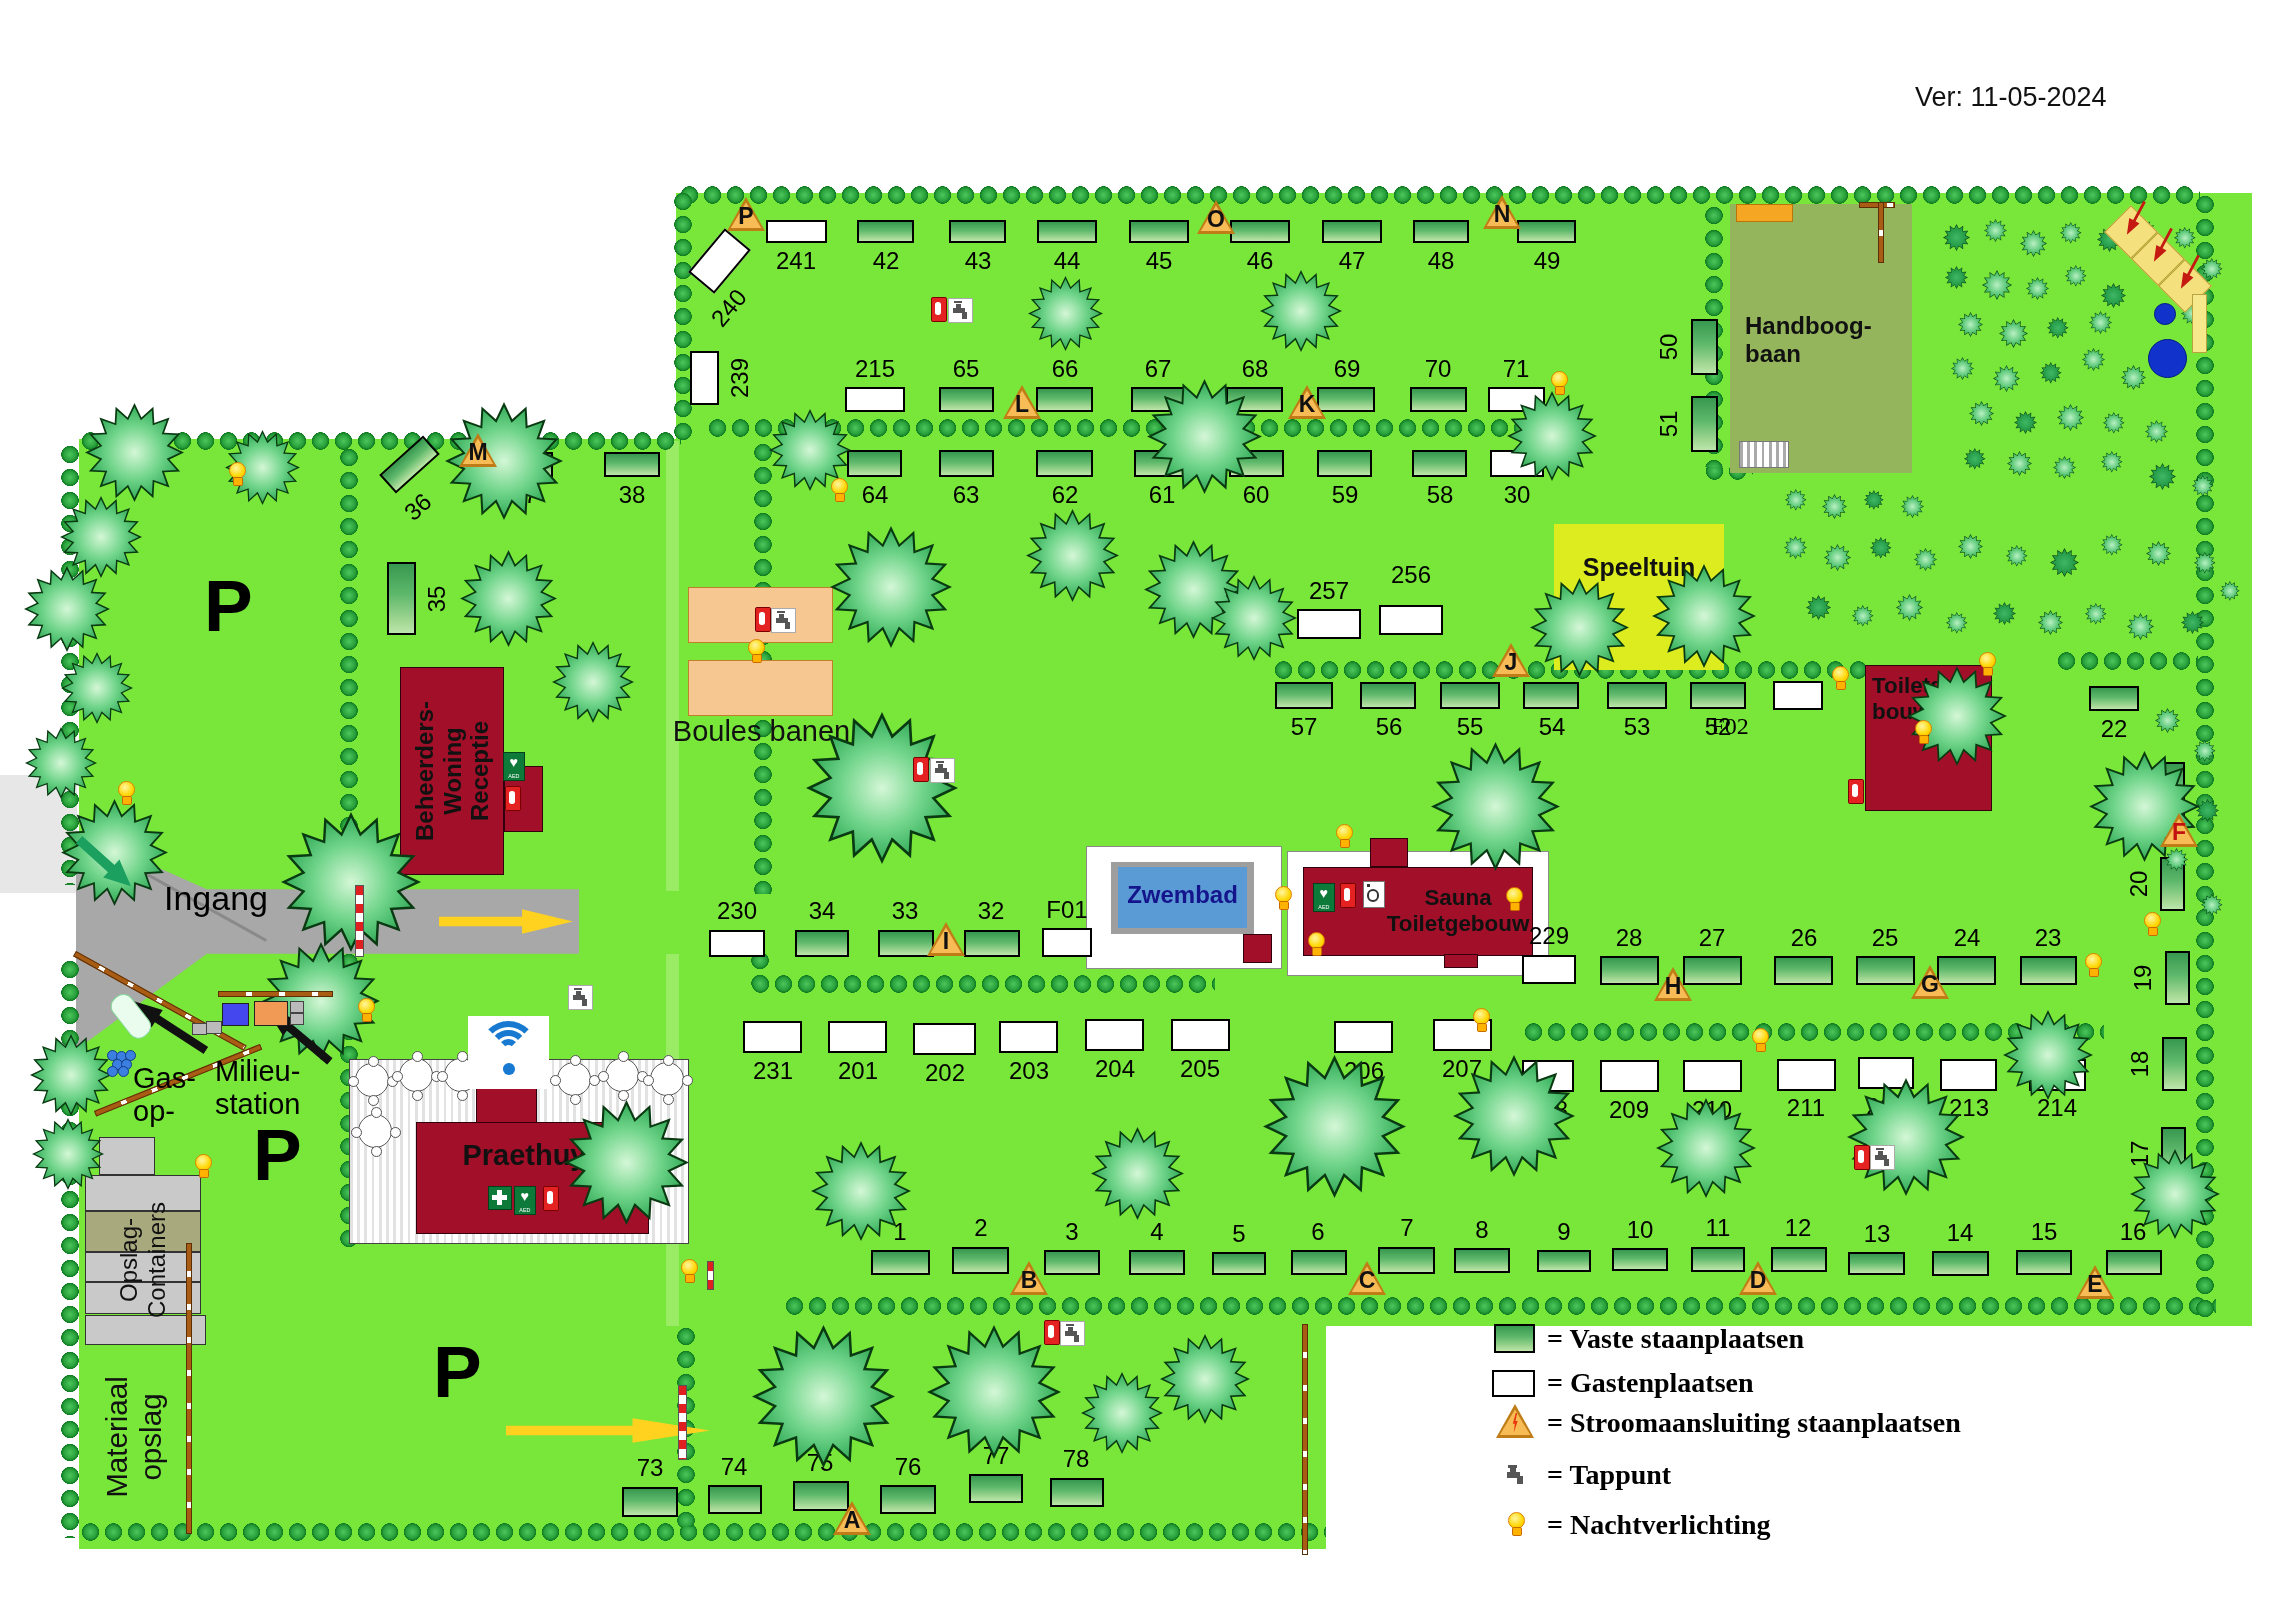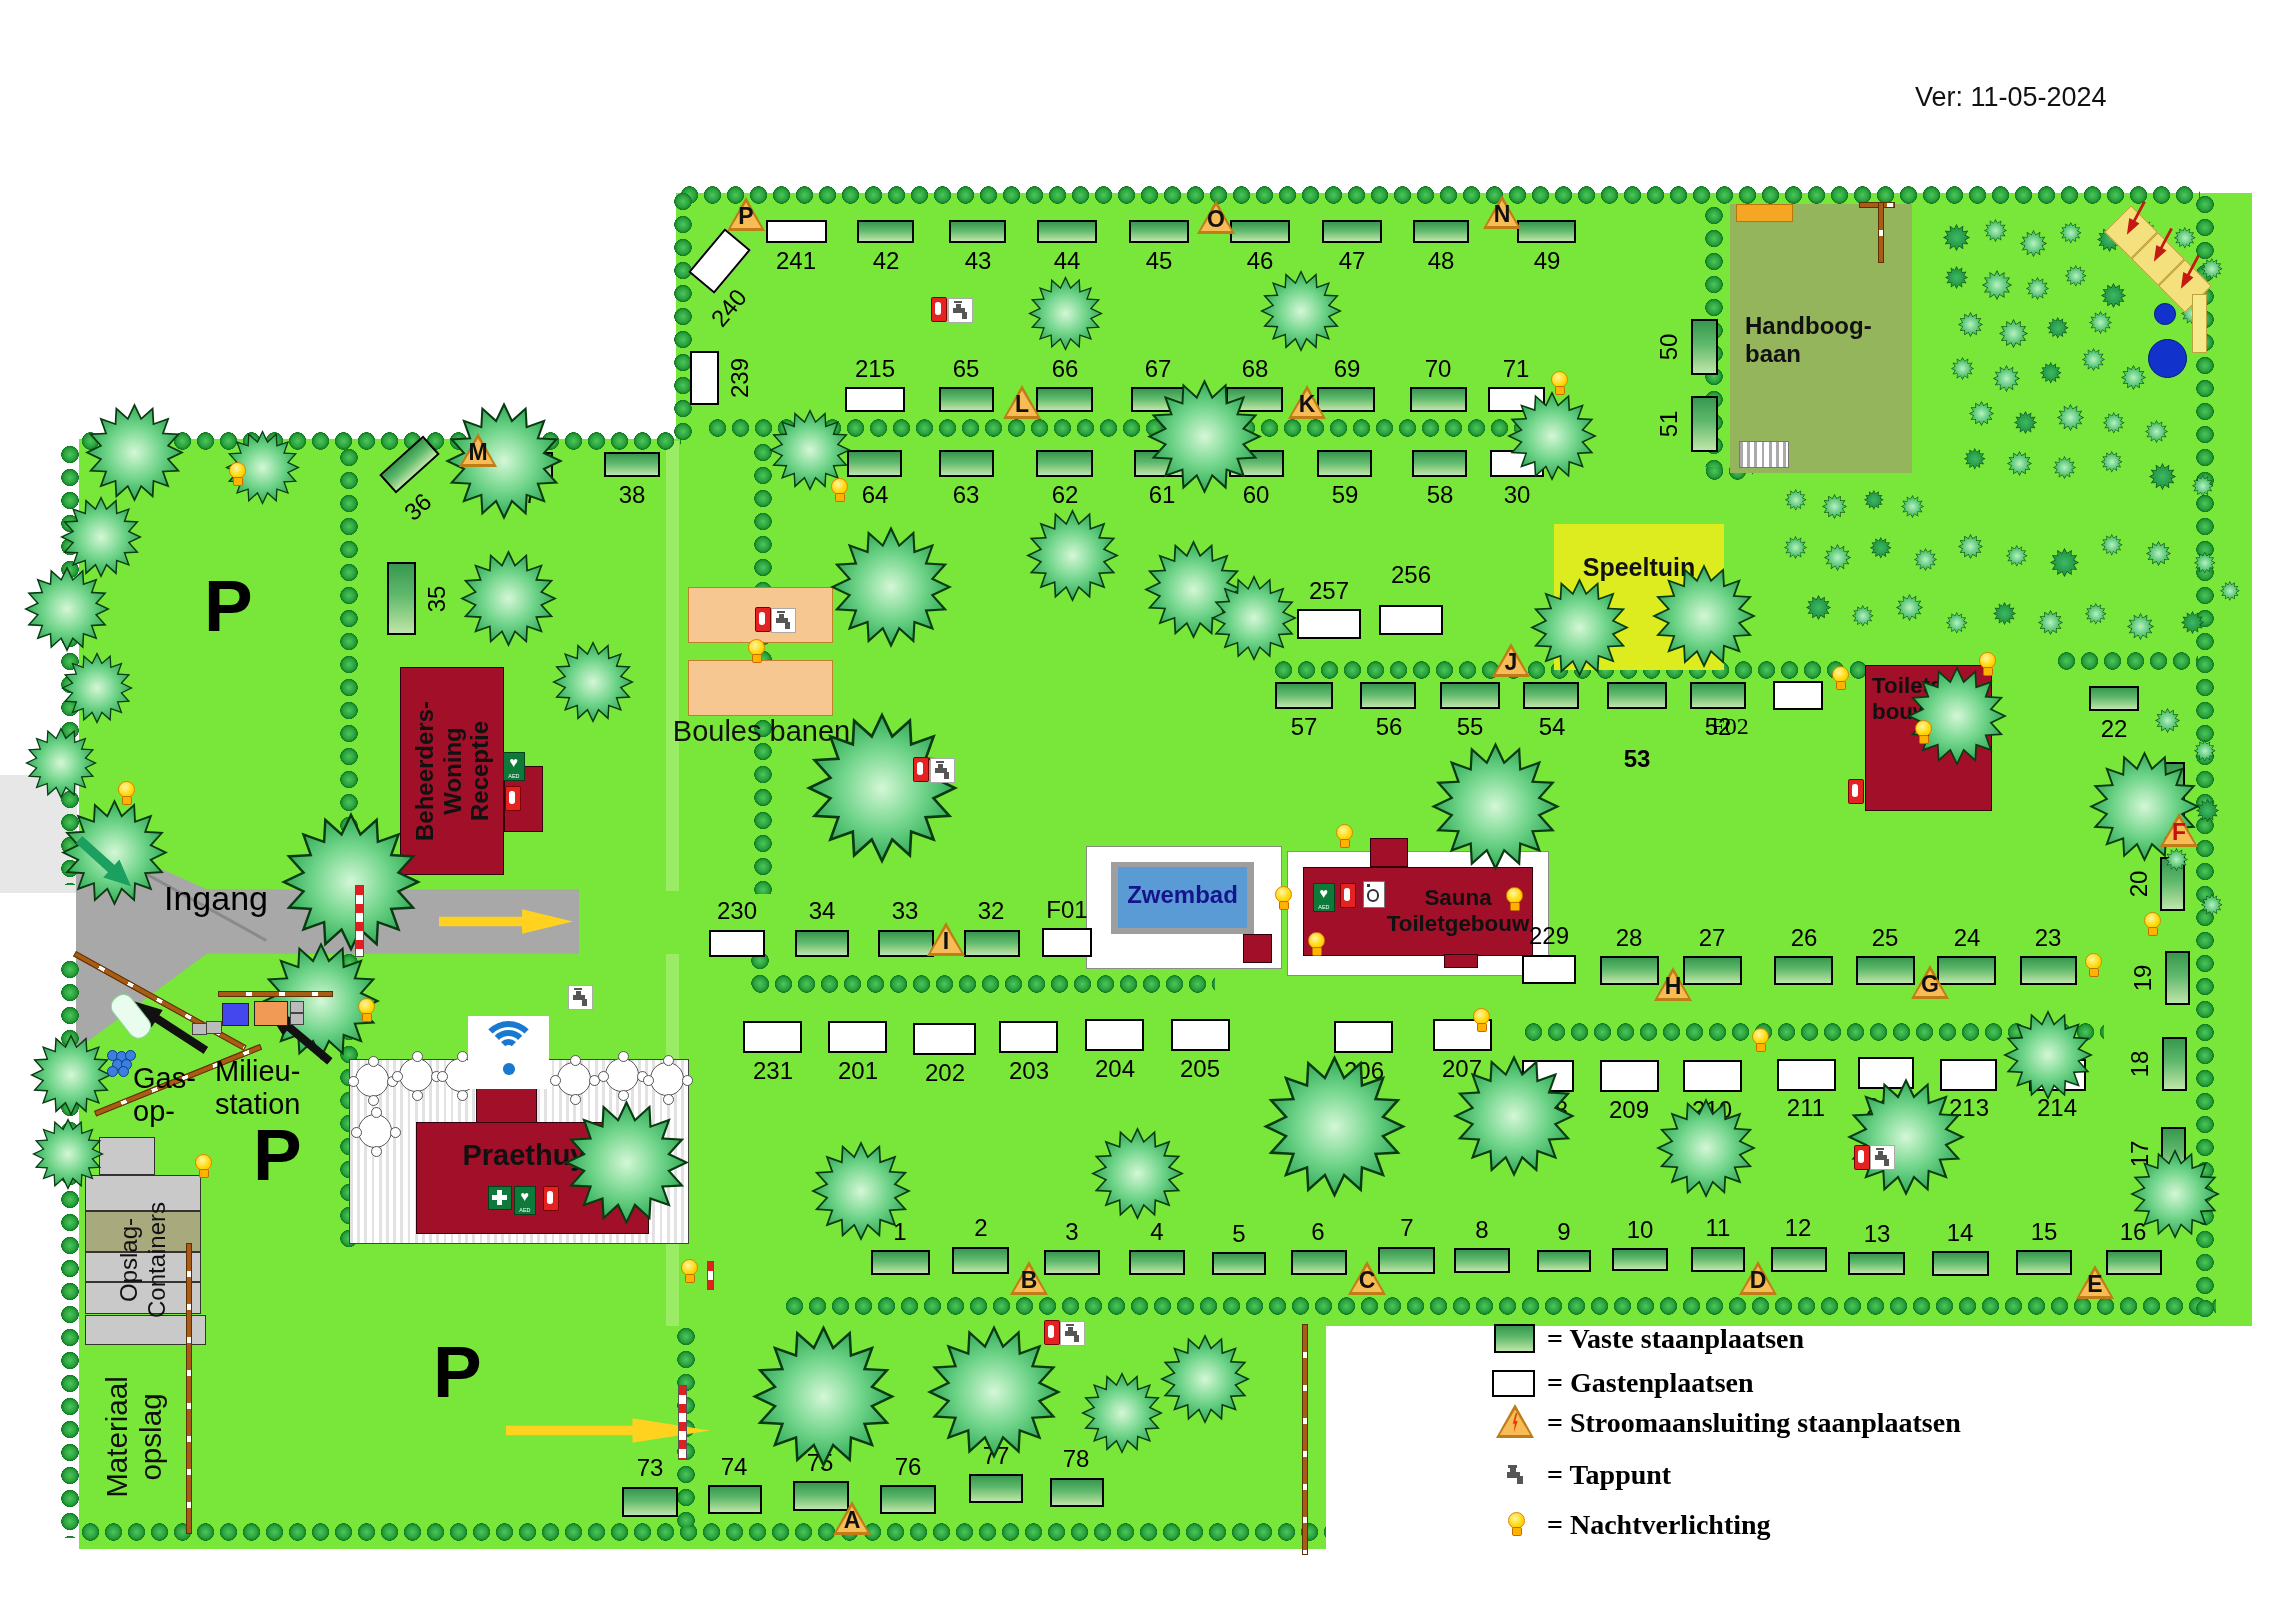--- a/index.html
+++ b/index.html
@@ -263,21 +263,21 @@
     <span class="pnum" style="transform: translateX(-50%); left: 1411px; top: 561px;">256</span>
     <div class="plot vast" style="position: absolute; left: 1275px; top: 682px; width: 58px; height: 27px;"></div>
     <span class="pnum" style="transform: translateX(-50%); left: 1304px; top: 713px;">57</span>
     <div class="plot vast" style="position: absolute; left: 1360px; top: 682px; width: 56px; height: 27px;"></div>
     <span class="pnum" style="transform: translateX(-50%); left: 1389px; top: 713px;">56</span>
     <div class="plot vast" style="position: absolute; left: 1440px; top: 682px; width: 60px; height: 27px;"></div>
     <span class="pnum" style="transform: translateX(-50%); left: 1470px; top: 713px;">55</span>
     <div class="plot vast" style="position: absolute; left: 1523px; top: 682px; width: 56px; height: 27px;"></div>
     <span class="pnum" style="transform: translateX(-50%); left: 1552px; top: 713px;">54</span>
     <div class="plot vast" style="position: absolute; left: 1607px; top: 682px; width: 60px; height: 27px;"></div>
-    <span class="pnum" style="transform: translateX(-50%); left: 1637px; top: 745px; font-weight: bold;">53</span>
+    <span class="pnum" style="transform: translateX(-50%); left: 1637px; top: 713px;">53</span>
     <div class="plot vast" style="position: absolute; left: 1690px; top: 682px; width: 56px; height: 27px;"></div>
     <span class="pnum" style="transform: translateX(-50%); left: 1718px; top: 713px;">52</span>
     <div class="plot gast" style="position: absolute; left: 1773px; top: 681px; width: 50px; height: 29px;"></div>
     <span class="pnum" style="transform: translateX(-50%); left: 1730px; top: 713px; font-family: Liberation Serif, serif;">F02</span>
     <div class="plot vast" style="position: absolute; left: 2089px; top: 686px; width: 50px; height: 25px;"></div>
     <span class="pnum" style="transform: translateX(-50%); left: 2114px; top: 715px;">22</span>
     <div class="plot vast" style="position: absolute; left: 2160px; top: 762px; width: 25px; height: 54px;"></div>
     <span class="pnum" style="transform: translate(-50%, -50%) rotate(-90deg); left: 2139px; top: 789px;">21</span>
     <div class="plot vast" style="position: absolute; left: 2160px; top: 857px; width: 25px; height: 54px;"></div>
     <span class="pnum" style="transform: translate(-50%, -50%) rotate(-90deg); left: 2139px; top: 884px;">20</span>

